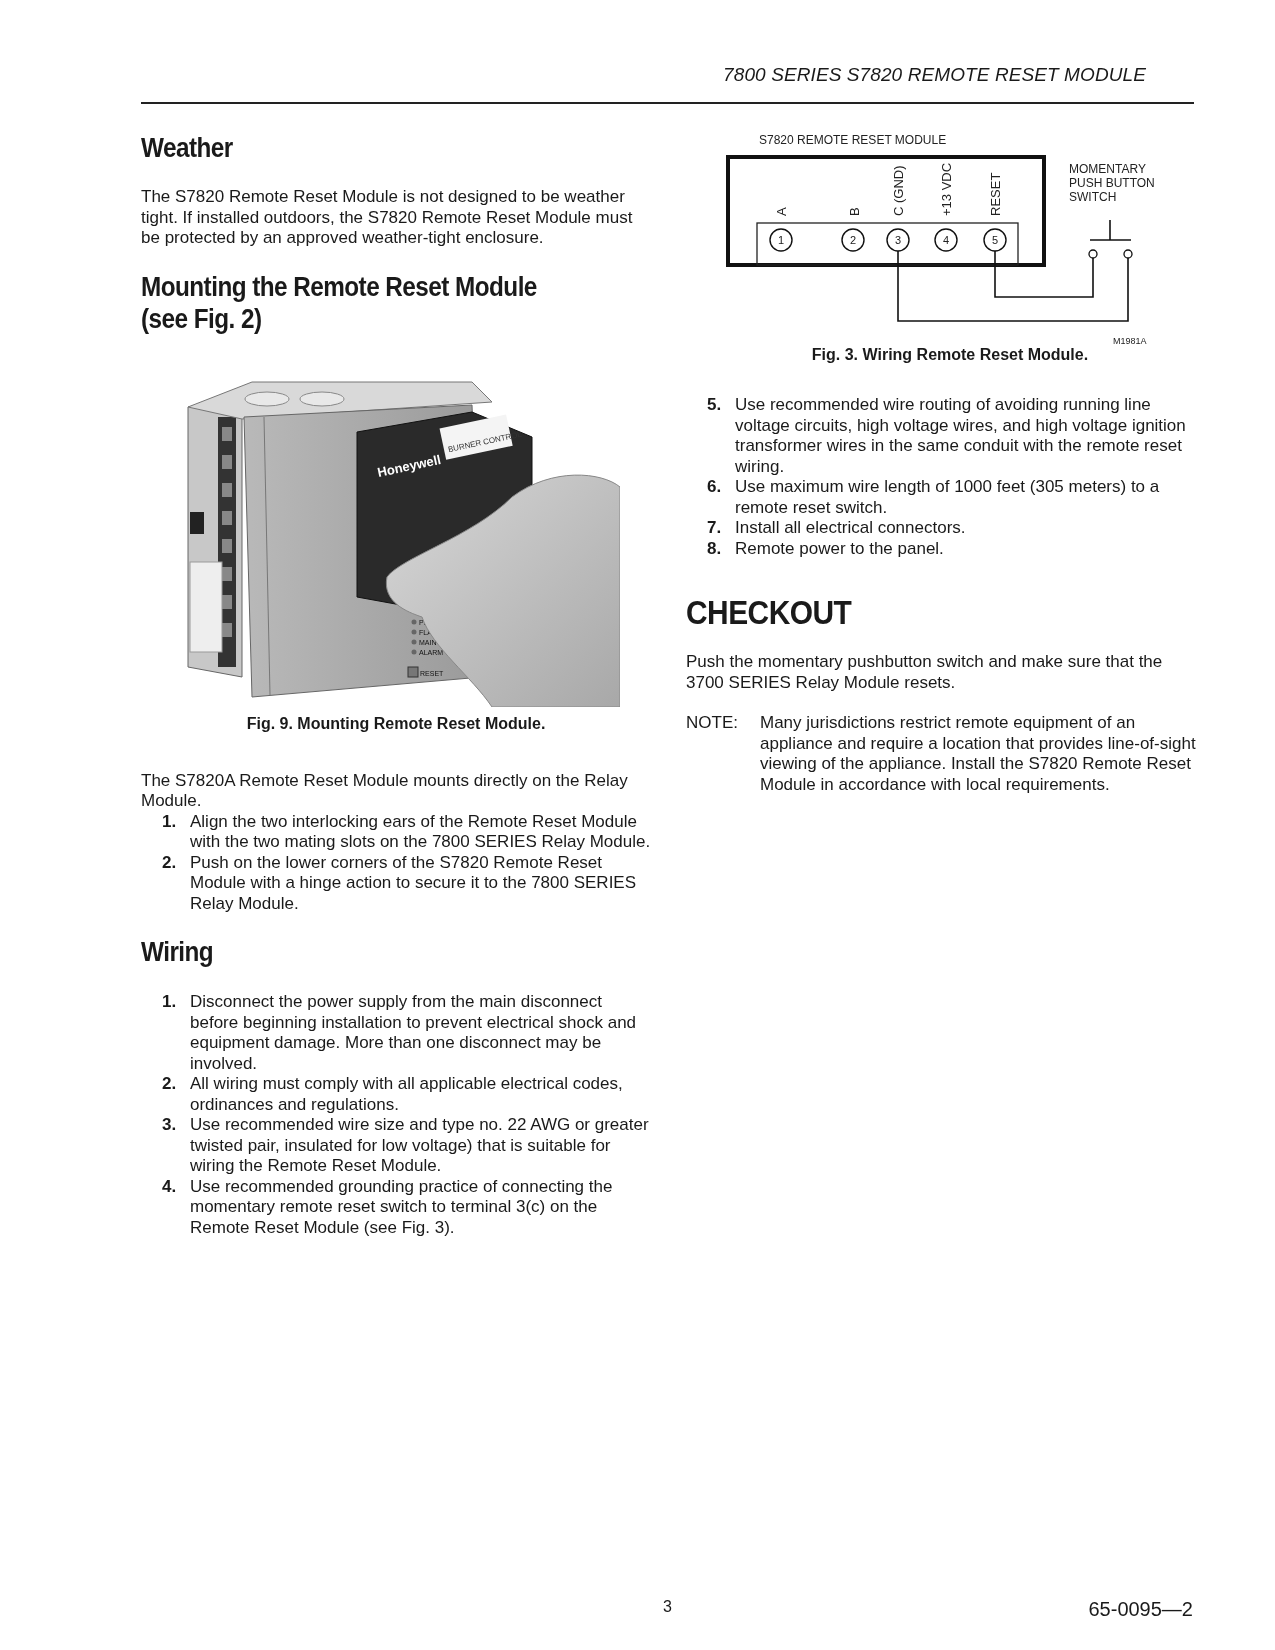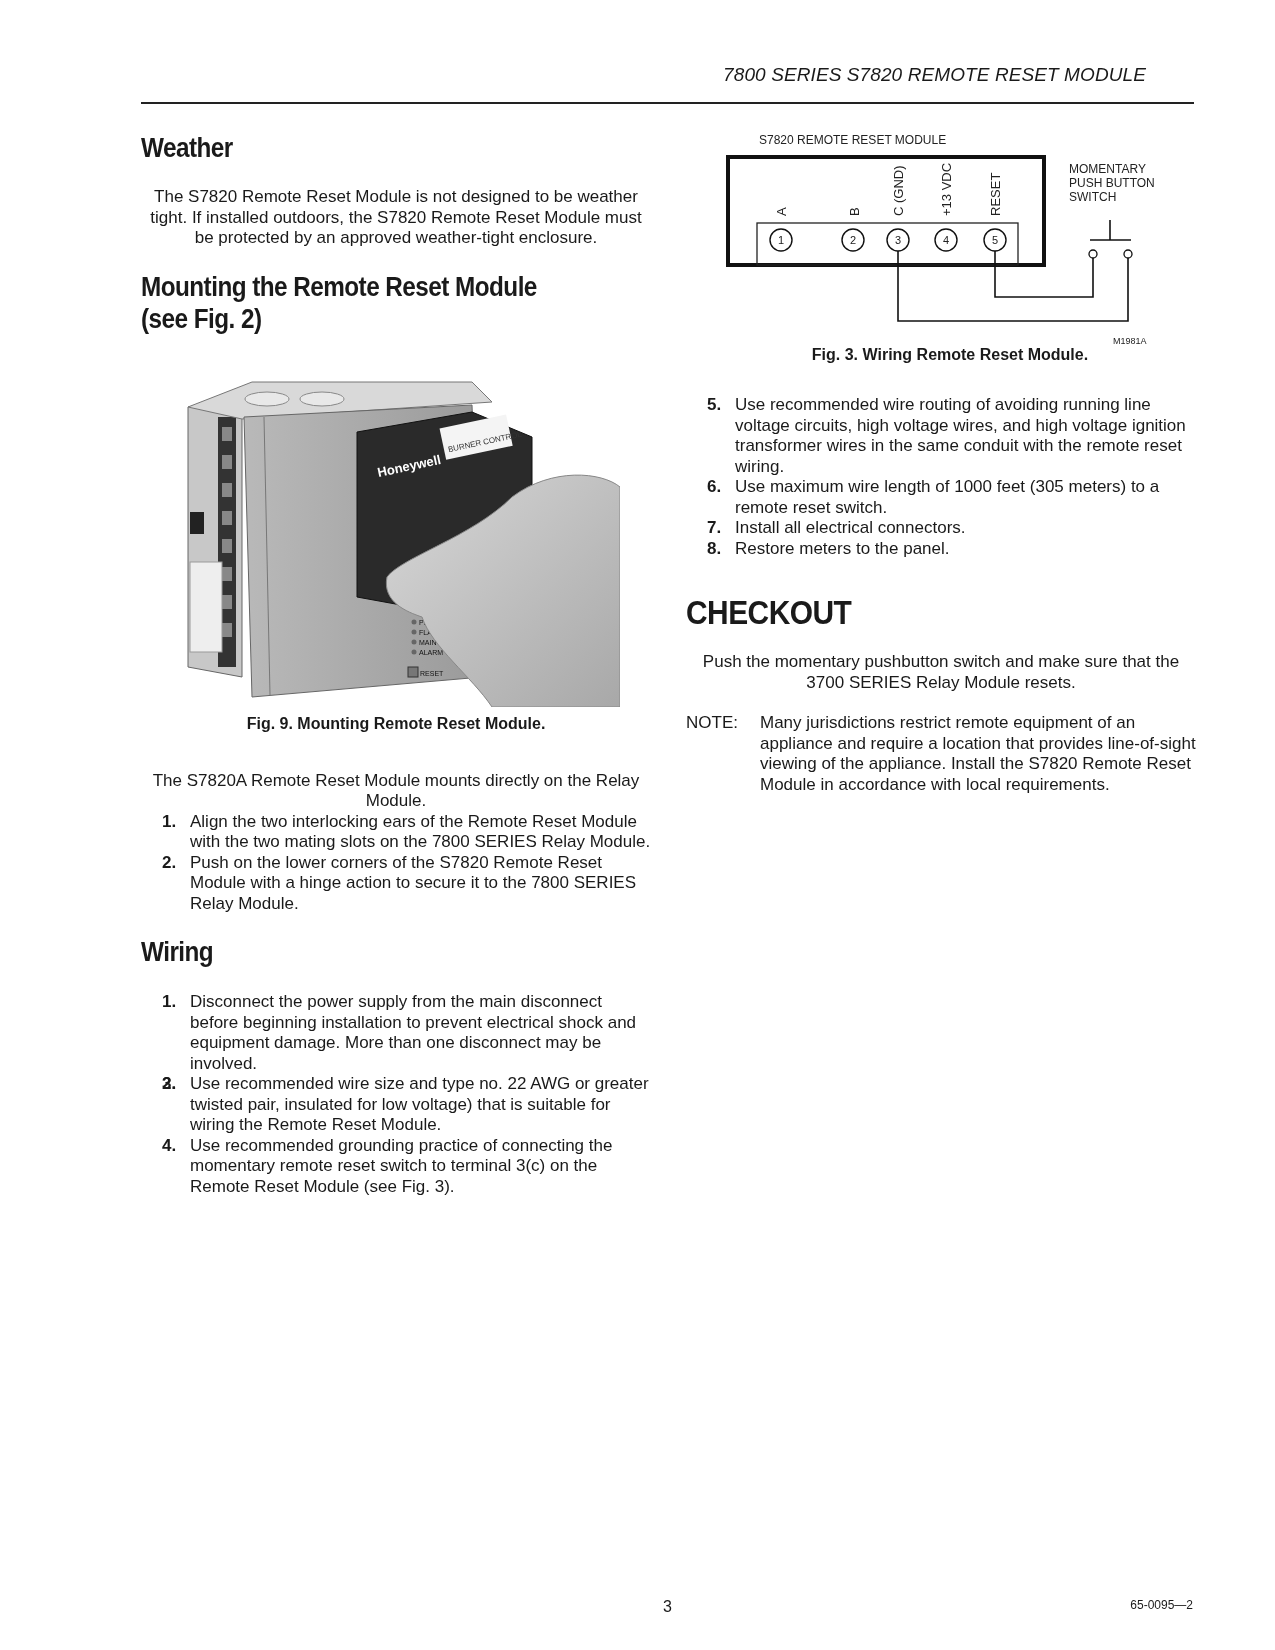--- a/index.html
+++ b/index.html
@@ -18,32 +18,32 @@
   .col-right { position: absolute; left: 686px; top: 395px; width: 510px; }
   h2.section {
     font-family: "Liberation Sans", sans-serif; font-weight: bold;
     font-size: 27px; margin: 0; letter-spacing: -0.6px; transform: scaleX(0.9); transform-origin: left;
     line-height: 32px;
   }
   h1.major {
     font-family: "Liberation Sans", sans-serif; font-weight: bold;
     font-size: 34px; margin: 0; letter-spacing: -0.6px; transform: scaleX(0.88); transform-origin: left;
   }
-  p.body { font-size: 17px; line-height: 20.5px; margin: 0; text-align: center; }
+  p.body { font-size: 17px; line-height: 20.5px; margin: 0; }
   ol.steps { list-style: none; margin: 0; padding: 0; }
   ol.steps li { position: relative; padding-left: 49px; font-size: 17px; line-height: 20.5px; }
   ol.steps li .num { position: absolute; left: 21px; font-weight: bold; }
   ol.steps.right li { padding-left: 49px; }
   ol.steps.right li .num { left: 21px; }
   .caption { font-size: 16px; font-weight: bold; text-align: center; }
   .note { position: relative; font-size: 17px; line-height: 20.5px; }
   .note .label { position: absolute; left: 0; top: 0; }
   .note .text { padding-left: 74px; }
   .footer-page { position: absolute; left: 663px; top: 1598px; font-size: 16px; }
-  .footer-doc { position: absolute; right: 82px; top: 1598px; font-size: 12px; }
+  .footer-doc { position: absolute; right: 82px; top: 1598px; font-size: 20px; }
   svg text { font-family: "Liberation Sans", sans-serif; }
 </style>
 </head>
 <body>
 
 <div class="header-title">7800 SERIES S7820 REMOTE RESET MODULE</div>
 <div class="header-rule"></div>
 
 <div class="col-left">
   <h2 class="section" style="margin-top:2px;">Weather</h2>
@@ -115,21 +115,21 @@
 
   <p class="body" style="margin-top:38px;">The S7820A Remote Reset Module mounts directly on the Relay Module.</p>
   <ol class="steps">
     <li><span class="num">1.</span><span>Align the two interlocking ears of the Remote Reset Module with the two mating slots on the 7800 SERIES Relay Module.</span></li>
     <li><span class="num">2.</span><span>Push on the lower corners of the S7820 Remote Reset Module with a hinge action to secure it to the 7800 SERIES Relay Module.</span></li>
   </ol>
 
   <h2 class="section" style="margin-top:22px;">Wiring</h2>
   <ol class="steps" style="margin-top:24px;">
     <li><span class="num">1.</span><span>Disconnect the power supply from the main disconnect before beginning installation to prevent electrical shock and equipment damage. More than one disconnect may be involved.</span></li>
-    <li><span class="num">2.</span></li>
+    <li><span class="num">2.</span><span>All wiring must comply with all applicable electrical codes, ordinances and regulations.</span></li>
     <li><span class="num">3.</span><span>Use recommended wire size and type no. 22 AWG or greater twisted pair, insulated for low voltage) that is suitable for wiring the Remote Reset Module.</span></li>
     <li><span class="num">4.</span><span>Use recommended grounding practice of connecting the momentary remote reset switch to terminal 3(c) on the Remote Reset Module (see Fig. 3).</span></li>
   </ol>
 </div>
 
 <svg style="position:absolute; left:680px; top:120px;" width="480" height="240" viewBox="0 0 480 240">
   <text x="79" y="24" font-size="12" fill="#222">S7820 REMOTE RESET MODULE</text>
   <rect x="48" y="37" width="316" height="108" fill="none" stroke="#111" stroke-width="4"></rect>
   <rect x="77" y="103" width="261" height="42" fill="none" stroke="#222" stroke-width="1.3"></rect>
   <g font-size="13" fill="#222">
@@ -166,21 +166,21 @@
   </g>
   <text x="433" y="224" font-size="9" fill="#222">M1981A</text>
 </svg>
 <div class="caption" style="position:absolute; left:686px; top:346px; width:510px; text-align:center; padding-left:18px; box-sizing:border-box;">Fig. 3. Wiring Remote Reset Module.</div>
 
 <div class="col-right">
   <ol class="steps right">
     <li><span class="num">5.</span><span>Use recommended wire routing of avoiding running line voltage circuits, high voltage wires, and high voltage ignition transformer wires in the same conduit with the remote reset wiring.</span></li>
     <li><span class="num">6.</span><span>Use maximum wire length of 1000 feet (305 meters) to a remote reset switch.</span></li>
     <li><span class="num">7.</span><span>Install all electrical connectors.</span></li>
-    <li><span class="num">8.</span><span>Restore meters to the panel.</span></li>
+    <li><span class="num">8.</span><span>Remote power to the panel.</span></li>
   </ol>
 
   <h1 class="major" style="margin-top:34px;">CHECKOUT</h1>
   <p class="body" style="margin-top:20px;">Push the momentary pushbutton switch and make sure that the 3700 SERIES Relay Module resets.</p>
 
   <div class="note" style="margin-top:20px;">
     <span class="label">NOTE:</span>
     <div class="text">Many jurisdictions restrict remote equipment of an appliance and require a location that provides line-of-sight viewing of the appliance. Install the S7820 Remote Reset Module in accordance with local requirements.</div>
   </div>
 </div>

